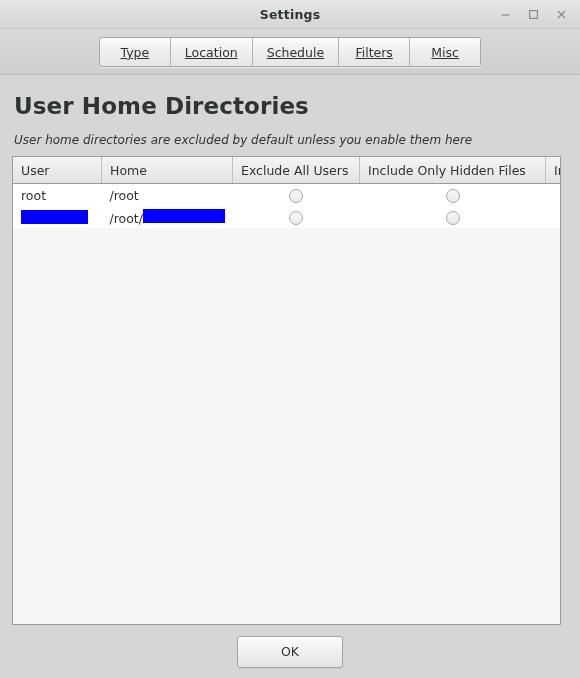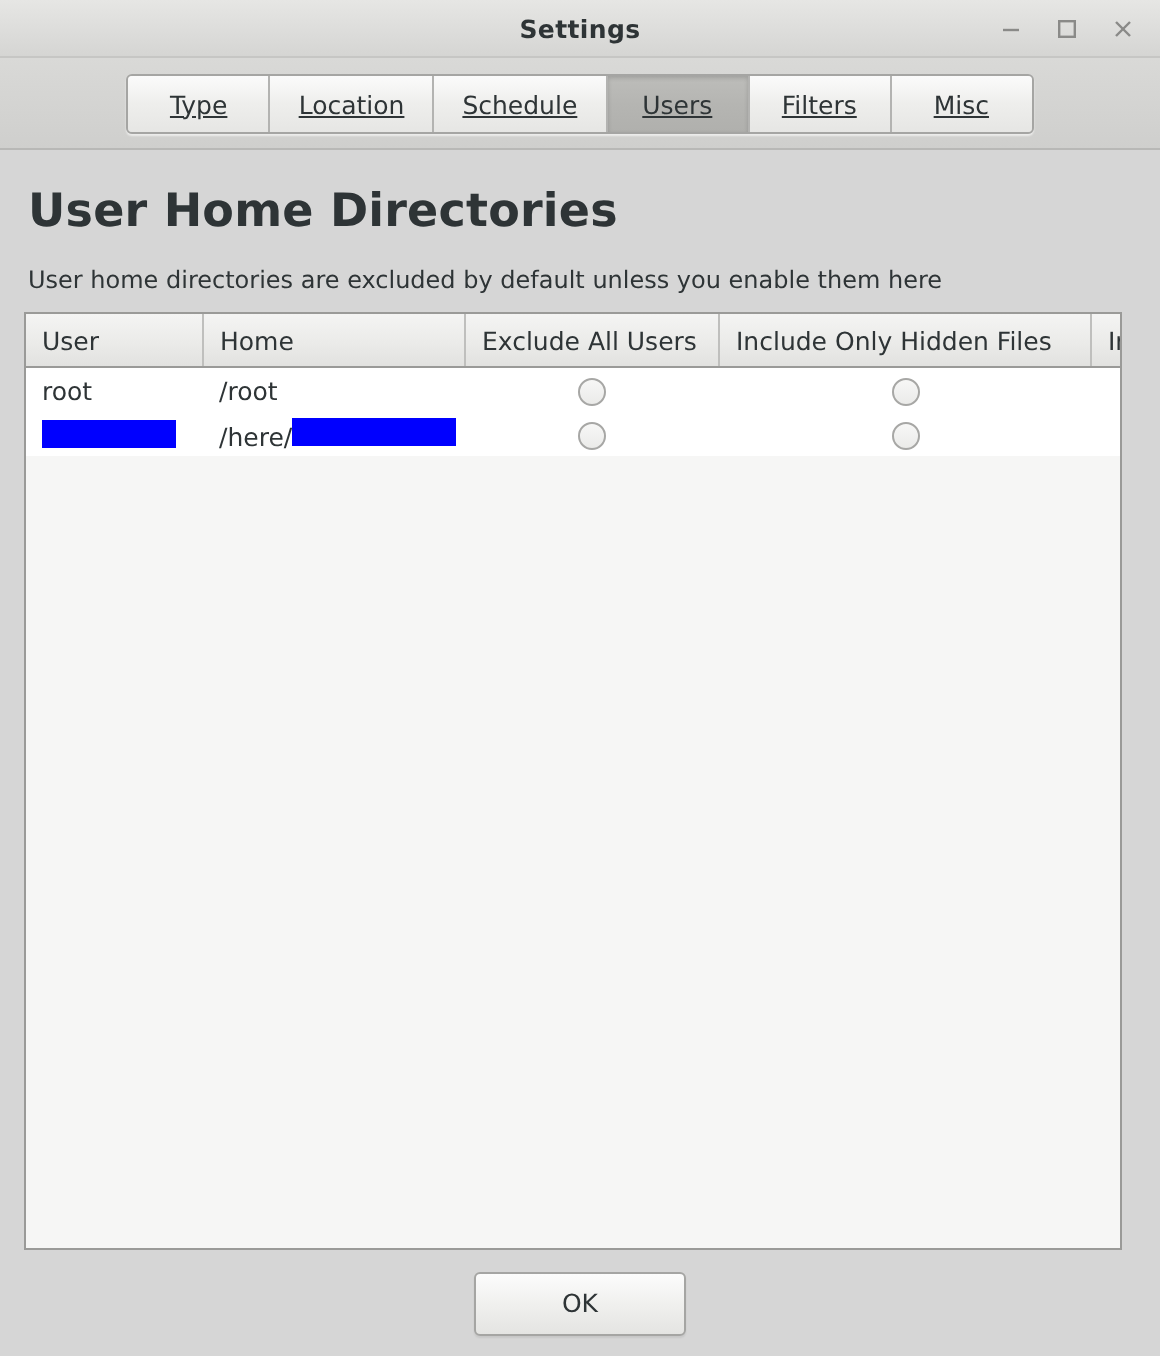--- a/index.html
+++ b/index.html
@@ -112,20 +112,21 @@
   }
   .page-title {
     font-size: 23px;
     font-weight: bold;
     color: #2e3436;
     margin: 0 0 14px 2px;
     letter-spacing: 0.1px;
   }
   .page-subtitle {
     font-size: 12px;
+    font-style: italic;
     color: #2e3436;
     margin: 0 0 9px 2px;
   }
 
   
   .table-frame {
     flex: 1 1 auto;
     border: 1px solid #9a9a98;
     background: #f6f6f5;
     overflow: hidden;
@@ -249,21 +250,20 @@
         </span>
       </div>
     </div>
   </div>
 
   <div class="tabbar-wrap">
     <div class="tabbar">
       <div class="tab">Type</div>
       <div class="tab">Location</div>
       <div class="tab">Schedule</div>
-      <div class="tab active">Users</div>
       <div class="tab">Filters</div>
       <div class="tab">Misc</div>
     </div>
   </div>
 
   <div class="content">
     <div class="page-title">User Home Directories</div>
     <div class="page-subtitle">User home directories are excluded by default unless you enable them here</div>
 
     <div class="table-frame">
@@ -289,21 +289,21 @@
             </td>
             <td class="col-all cell-center">
               
             </td>
           </tr>
           <tr>
             <td class="col-user">
               <span class="redact redact-user"></span>
             </td>
             <td class="col-home">
-              <span class="path-inline">/here/</span><span class="redact redact-path"></span>
+              <span class="path-inline">/root/</span><span class="redact redact-path"></span>
             </td>
             <td class="col-exclude cell-center">
               <span class="radio"></span>
             </td>
             <td class="col-hidden cell-center">
               <span class="radio"></span>
             </td>
             <td class="col-all cell-center">
               
             </td>

